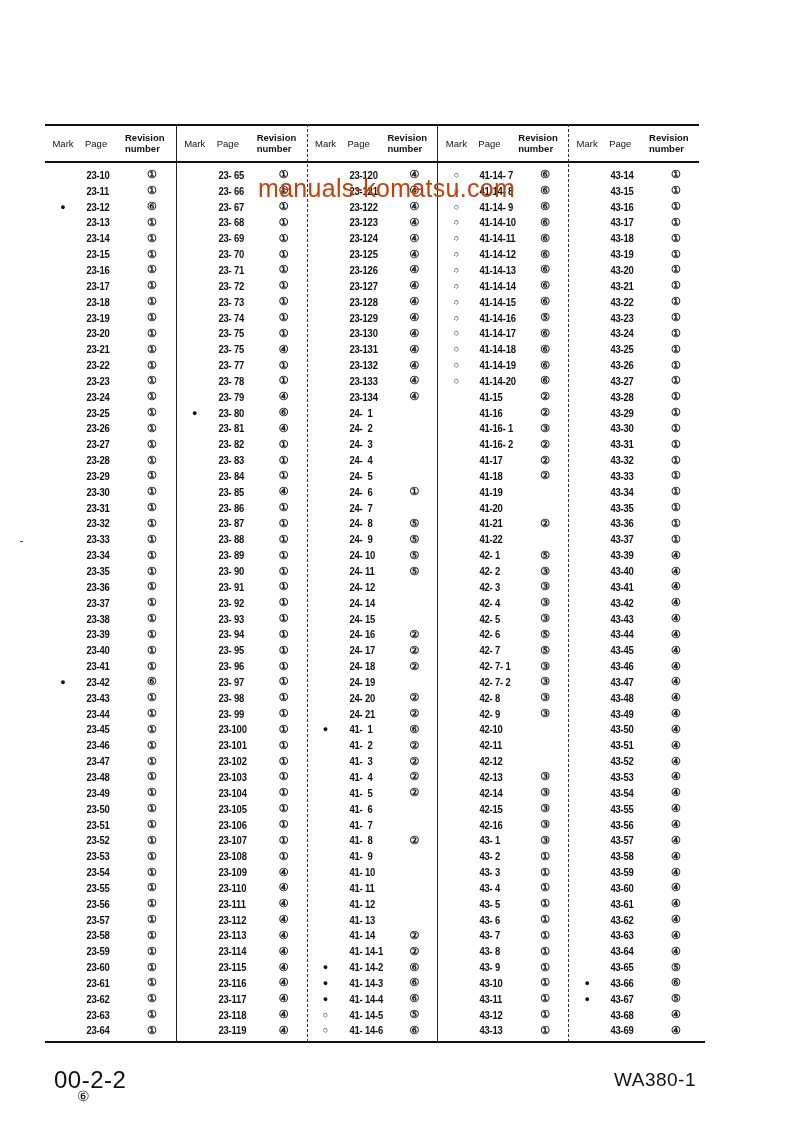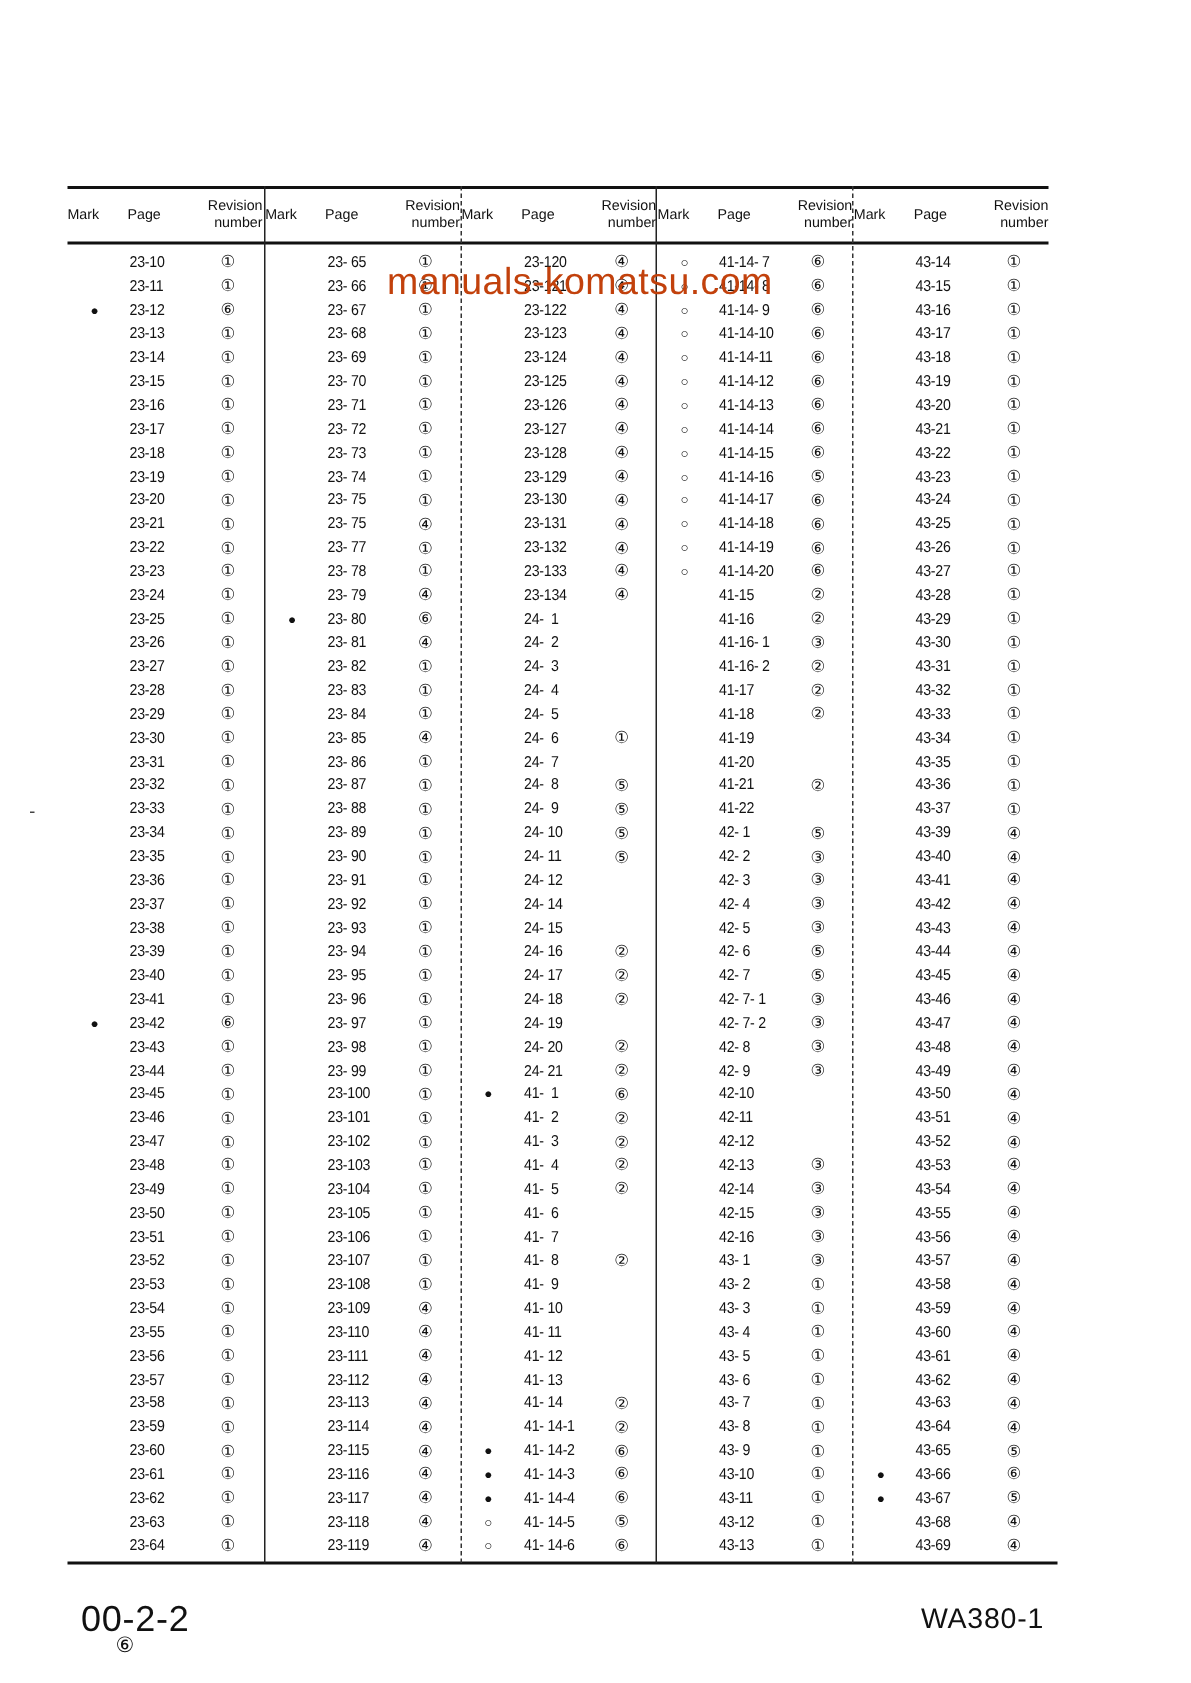--- a/index.html
+++ b/index.html
@@ -11,25 +11,25 @@
   .rule-top { position: absolute; left: 0; top: 0; width: 654px; height: 2px; background: #111; }
   .rule-head { position: absolute; left: 0; top: 37px; width: 654px; height: 2px; background: #111; }
   .rule-bottom { position: absolute; left: 0; top: 917px; width: 660px; height: 2px; background: #111; }
 
   .columns { position: absolute; left: 0; top: 0; width: 654px; height: 918px; display: flex; }
   .col { position: relative; width: 130.8px; height: 918px; box-sizing: border-box; }
   .col + .col { border-left: 1.5px solid #222; }
   .col.dashed + .col { border-left: 1.5px dashed #333; }
 
   .col-head { height: 38px; display: flex; align-items: center; font-size: 9.5px; line-height: 11px; }
-  .h-mark { width: 36px; text-align: left; }
+  .h-mark { width: 36px; text-align: center; }
   .h-page { width: 44px; text-align: left; padding-left: 4px; box-sizing: border-box; }
-  .h-rev { width: 50px; text-align: right; }
+  .h-rev { width: 50px; text-align: left; font-weight: bold; }
 
-  .rows { position: absolute; left: 0; top: 43px; width: 100%; }
+  .rows { position: absolute; left: 0; top: 43px; width: 100%; font-weight: bold; }
   .row { height: 15.85px; display: flex; align-items: center; font-size: 10.5px;
          font-family: "Liberation Sans Narrow", "Liberation Sans", sans-serif; }
   .c-mark { width: 36px; text-align: center; font-size: 9px; }
   .c-page { width: 48px; text-align: left; padding-left: 6px; box-sizing: border-box;
             letter-spacing: -0.2px; white-space: pre; transform: scaleX(0.9); transform-origin: left center; }
   .c-rev { width: 46px; text-align: center; font-size: 11px; }
 
   .watermark { position: absolute; left: 258px; top: 174px; font-size: 25px; color: #c2410c;
                font-family: "Liberation Sans", sans-serif; letter-spacing: 0.3px; background: transparent; }
 

